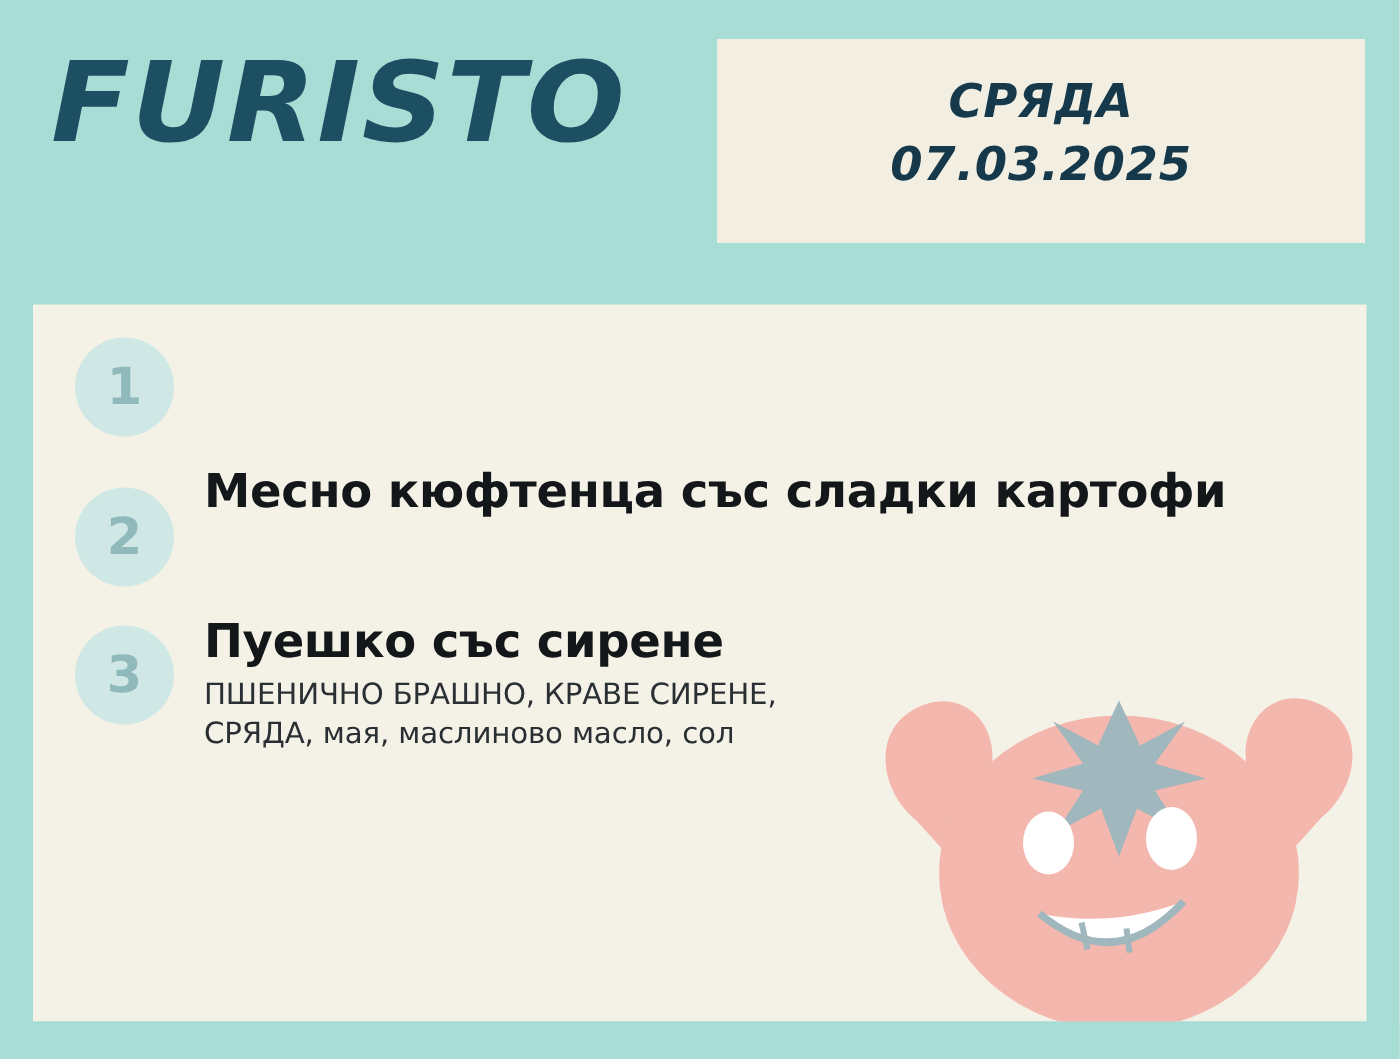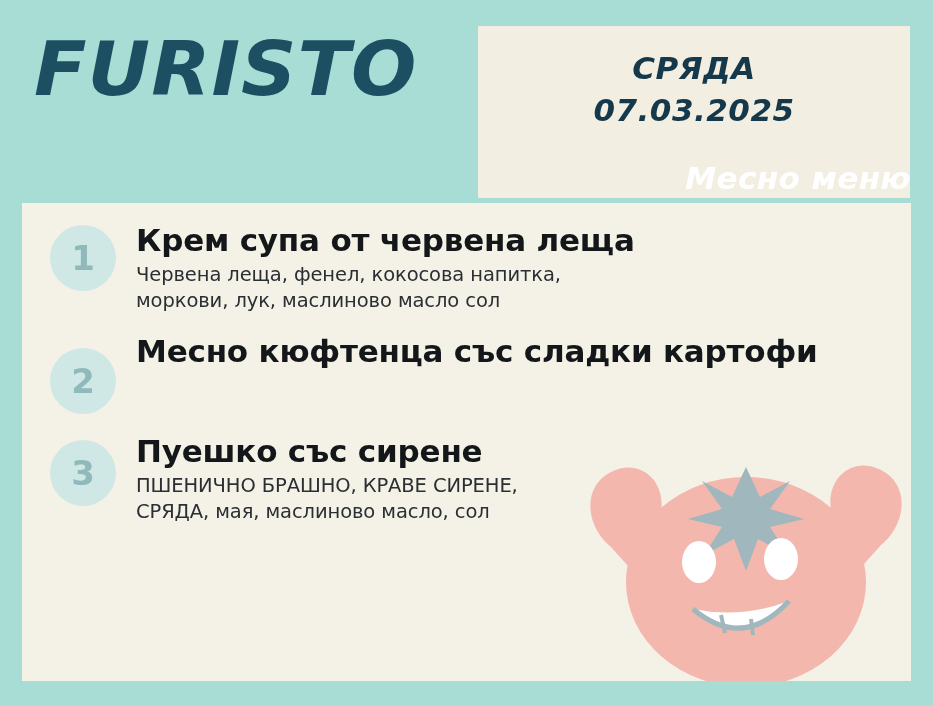--- a/index.html
+++ b/index.html
@@ -37,21 +37,21 @@
     color: #1d4f63;
     line-height: 1;
     transform: scaleX(1.04);
     transform-origin: left center;
   }
   .date-box {
     position: absolute;
     left: 478px;
     top: 26px;
     width: 432px;
-    height: 172px;
+    height: 136px;
     background: #f2efe2;
   }
   .date-box .date-inner {
     text-align: center;
     padding-top: 22px;
     color: #15384a;
     font-weight: 700;
     font-size: 31px;
     line-height: 1.35;
     letter-spacing: 0.5px;
@@ -155,21 +155,20 @@
   <div class="header">
     <div class="logo">FURISTO</div>
 
     <div class="date-box">
       <div class="date-inner">
         <div>СРЯДА</div>
         <div>07.03.2025</div>
       </div>
     </div>
 
-    <div class="menu-type">Месно меню</div>
   </div>
 
   <div class="card">
 
     <svg class="mascot" viewBox="0 0 330 260" aria-hidden="true">
 
       <path d="M30 120 C5 100 0 60 30 45 C60 30 85 55 80 85 C76 110 60 125 48 140 Z" fill="#f3b7ad"></path>
 
       <path d="M300 118 C325 98 330 58 300 43 C270 28 245 53 250 83 C254 108 270 123 282 138 Z" fill="#f3b7ad"></path>
 
@@ -183,25 +182,20 @@
       <path d="M112 182 q50 42 96 -8 q-48 18 -96 8 z" fill="#ffffff"></path>
       <path d="M112 182 q50 42 96 -8" fill="none" stroke="#9fb7bd" stroke-width="5"></path>
       <line x1="140" y1="188" x2="144" y2="206" stroke="#9fb7bd" stroke-width="4"></line>
       <line x1="170" y1="192" x2="172" y2="208" stroke="#9fb7bd" stroke-width="4"></line>
     </svg>
 
     <div class="items">
 
       <div class="item item-1">
         <div class="badge">1</div>
-        <div class="item-text">
-          <div class="item-title">Крем супа от червена леща</div>
-          <div class="item-desc">Червена леща, фенел, кокосова напитка,
-моркови, лук, маслиново масло сол</div>
-        </div>
       </div>
 
       <div class="item item-2">
         <div class="badge">2</div>
         <div class="item-text">
           <div class="item-title">Месно кюфтенца със сладки картофи</div>
         </div>
       </div>
 
       <div class="item item-3">

